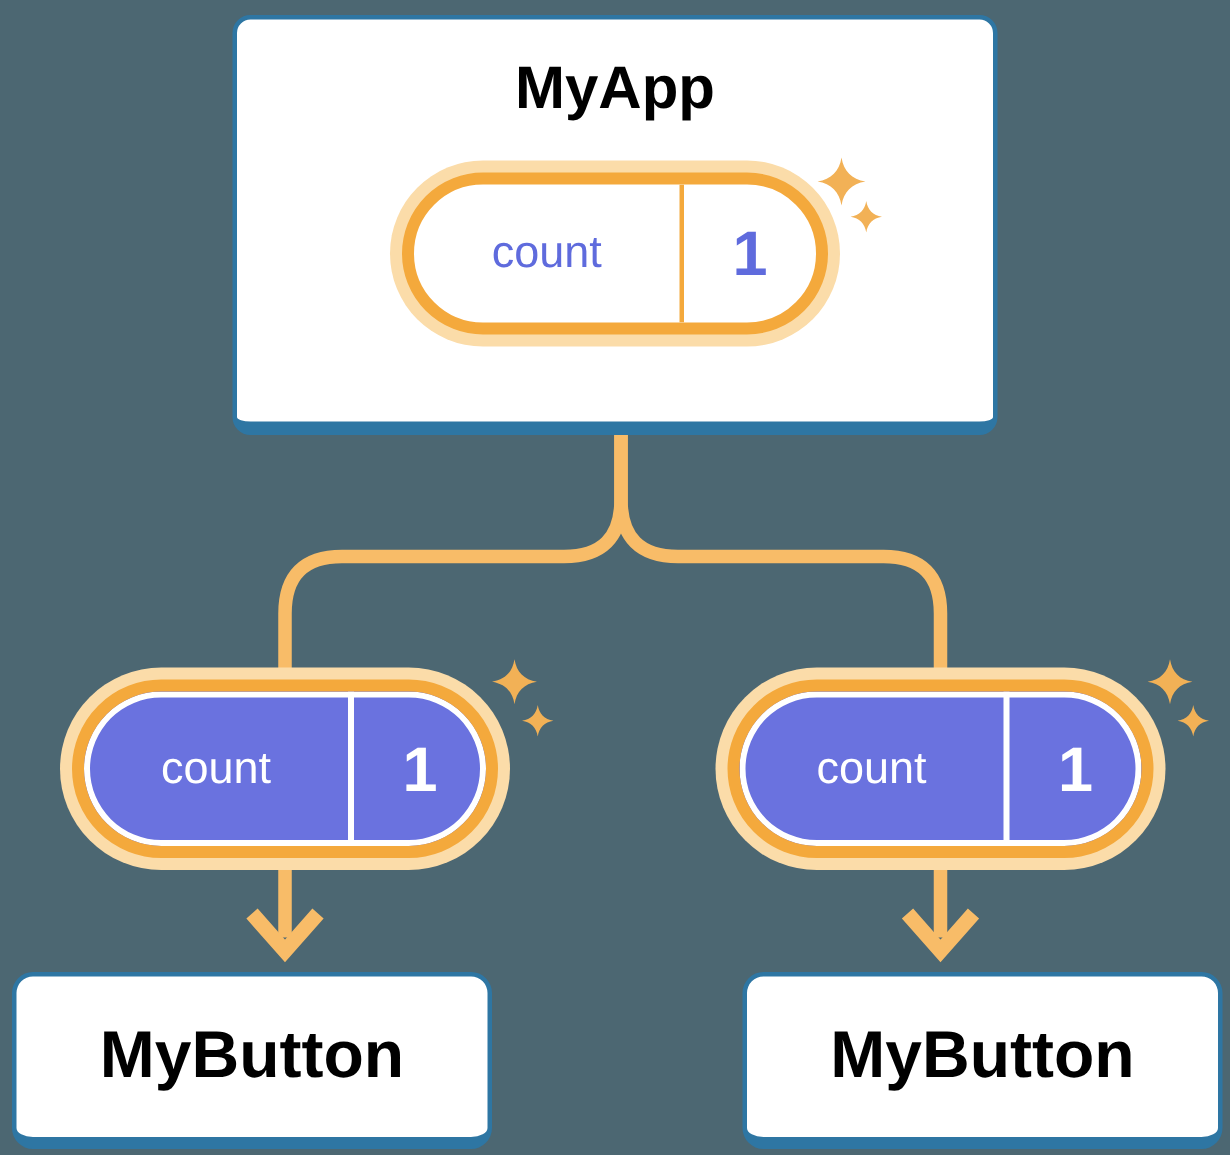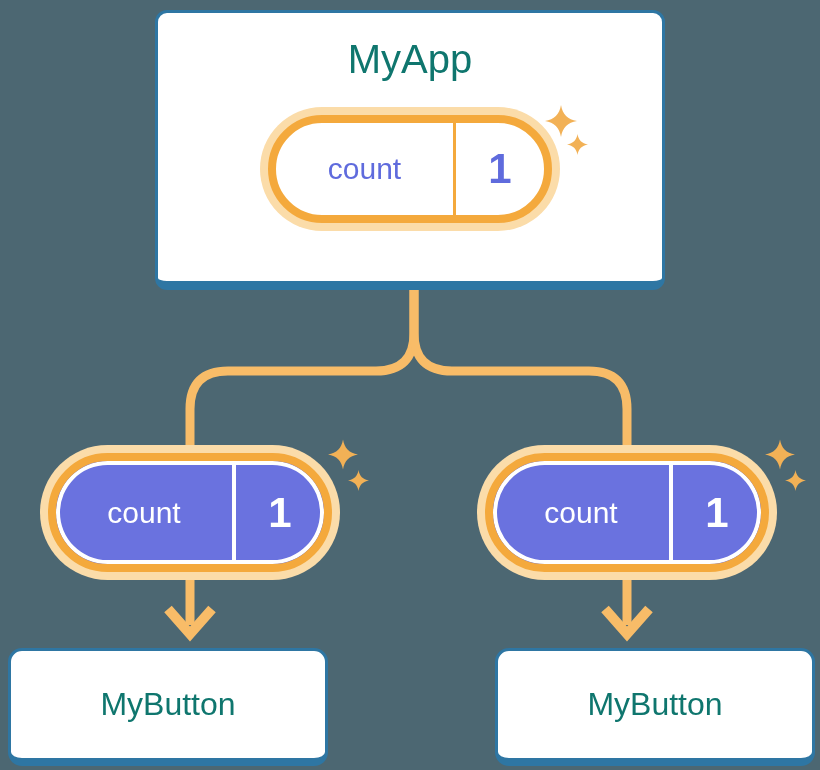--- a/index.html
+++ b/index.html
@@ -25,23 +25,23 @@
     box-sizing: border-box;
   }
   .root-card {
     left: 155px; top: 10px;
     width: 510px; height: 280px;
     border-radius: 12px;
     border-bottom-width: 9px;
     display: flex; flex-direction: column; align-items: center;
   }
   .card-title {
-    color: #0f766e;
+    color: #000000;
     font-size: 40px;
-    font-weight: 400;
+    font-weight: 700;
     line-height: 1.2;
   }
   .root-card .card-title { margin-top: 22px; }
   .pill {
     box-sizing: border-box;
     border: 8px solid #F4A93C;
     border-radius: 999px;
     box-shadow: 0 0 0 8px #FBDCA9;
     display: flex; align-items: stretch;
     overflow: hidden;
@@ -73,21 +73,21 @@
   }
   .prop-pill-left  { left: 48px;  top: 453px; }
   .prop-pill-right { left: 485px; top: 453px; }
   .button-card {
     top: 648px;
     width: 320px; height: 118px;
     border-radius: 14px;
     border-bottom-width: 8px;
     display: flex; align-items: center; justify-content: center;
   }
-  .button-card .card-title { font-size: 32px; }
+  .button-card .card-title { font-size: 44px; }
   .button-card-left  { left: 8px; }
   .button-card-right { left: 495px; }
   .sparkle { position: absolute; }
 </style>
 </head>
 <body>
 
 <div class="canvas">
 
   <svg class="connectors" viewBox="0 0 820 770" xmlns="http://www.w3.org/2000/svg">

